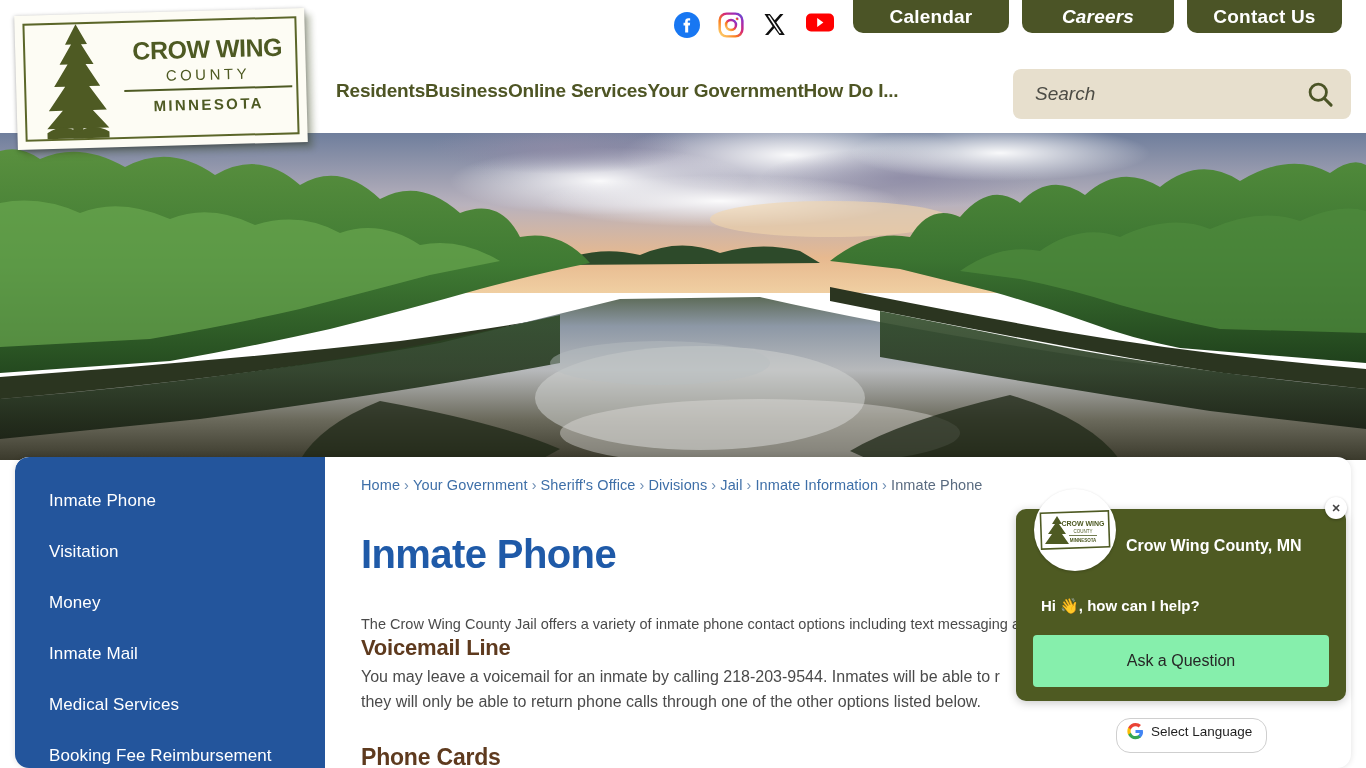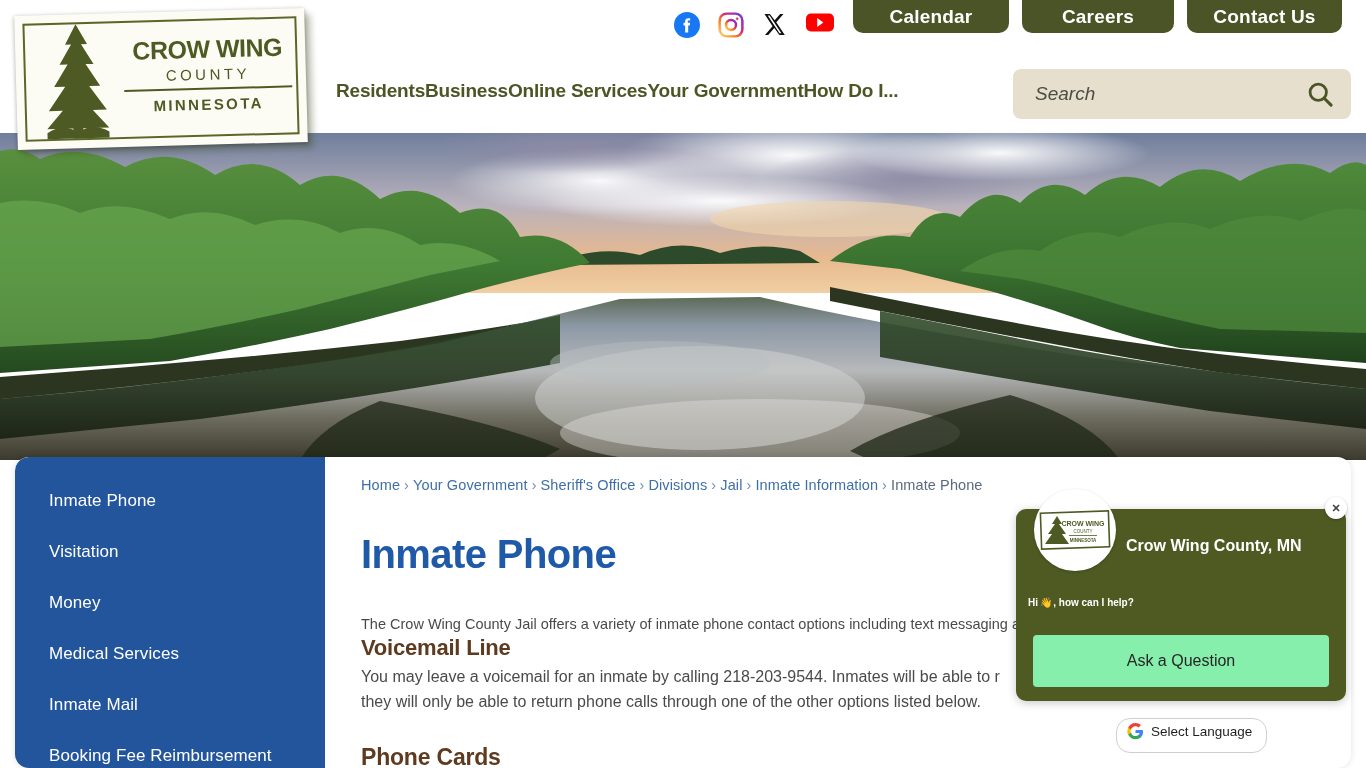--- a/index.html
+++ b/index.html
@@ -67,21 +67,21 @@
   .topbtns { position: absolute; top: 0; left: 853px; display: flex; gap: 13px; }
   .topbtn {
     height: 33px; border-radius: 0 0 10px 10px;
     background: #4b5426; color: #ffffff;
     font-weight: 700; font-size: 19px; letter-spacing: .2px;
     display: flex; align-items: center; justify-content: center;
     cursor: pointer; border: none;
     font-family: "Liberation Sans", sans-serif;
   }
   .topbtn.c1 { width: 156px; }
-  .topbtn.c2 { width: 152px; }
+  .topbtn.c2 { width: 152px; font-style: italic; }
   .topbtn.c3 { width: 155px; }
 
   
   .nav {
     position: absolute; left: 336px; top: 80px;
     display: flex; align-items: center;
   }
   .nav-item {
     font-size: 19px; font-weight: 700; color: #4e5524;
     letter-spacing: -.2px; white-space: nowrap; cursor: pointer;
@@ -164,22 +164,22 @@
     width: 82px; height: 82px; border-radius: 50%;
     background: #ffffff; display: flex; align-items: center; justify-content: center;
     box-shadow: 0 1px 3px rgba(0,0,0,.2);
     overflow: hidden;
   }
   .chat-title {
     position: absolute; left: 110px; top: 28px;
     color: #ffffff; font-size: 16px; font-weight: 700;
   }
   .chat-greet {
-    position: absolute; left: 12px; top: 88px;
-    color: #ffffff; font-size: 10px; font-weight: 700;
+    position: absolute; left: 25px; top: 88px;
+    color: #ffffff; font-size: 15px; font-weight: 700;
   }
   .chat-btn {
     position: absolute; left: 17px; top: 126px;
     width: 296px; height: 52px; background: #86efac; border: none;
     border-radius: 4px; cursor: pointer;
     font-family: "Liberation Sans", sans-serif;
     font-size: 16px; color: #262626;
   }
   .chat-close {
     position: absolute; left: 1325px; top: 497px;
@@ -371,22 +371,22 @@
     </div>
   </div>
 </div>
 
 <div class="card">
 
   <aside class="sidebar">
     <div class="side-item">Inmate Phone</div>
     <div class="side-item">Visitation</div>
     <div class="side-item">Money</div>
+    <div class="side-item">Inmate Mail</div>
     <div class="side-item">Medical Services</div>
-    <div class="side-item">Inmate Mail</div>
     <div class="side-item">Booking Fee Reimbursement</div>
   </aside>
 
   <div class="content">
     <div class="crumbs">
       <a>Home</a><span class="sep">›</span><a>Your Government</a><span class="sep">›</span><a>Sheriff's Office</a><span class="sep">›</span><a>Divisions</a><span class="sep">›</span><a>Jail</a><span class="sep">›</span><a>Inmate Information</a><span class="sep">›</span><span class="cur">Inmate Phone</span>
     </div>
 
     <h1 class="page-title">Inmate Phone</h1>
 

